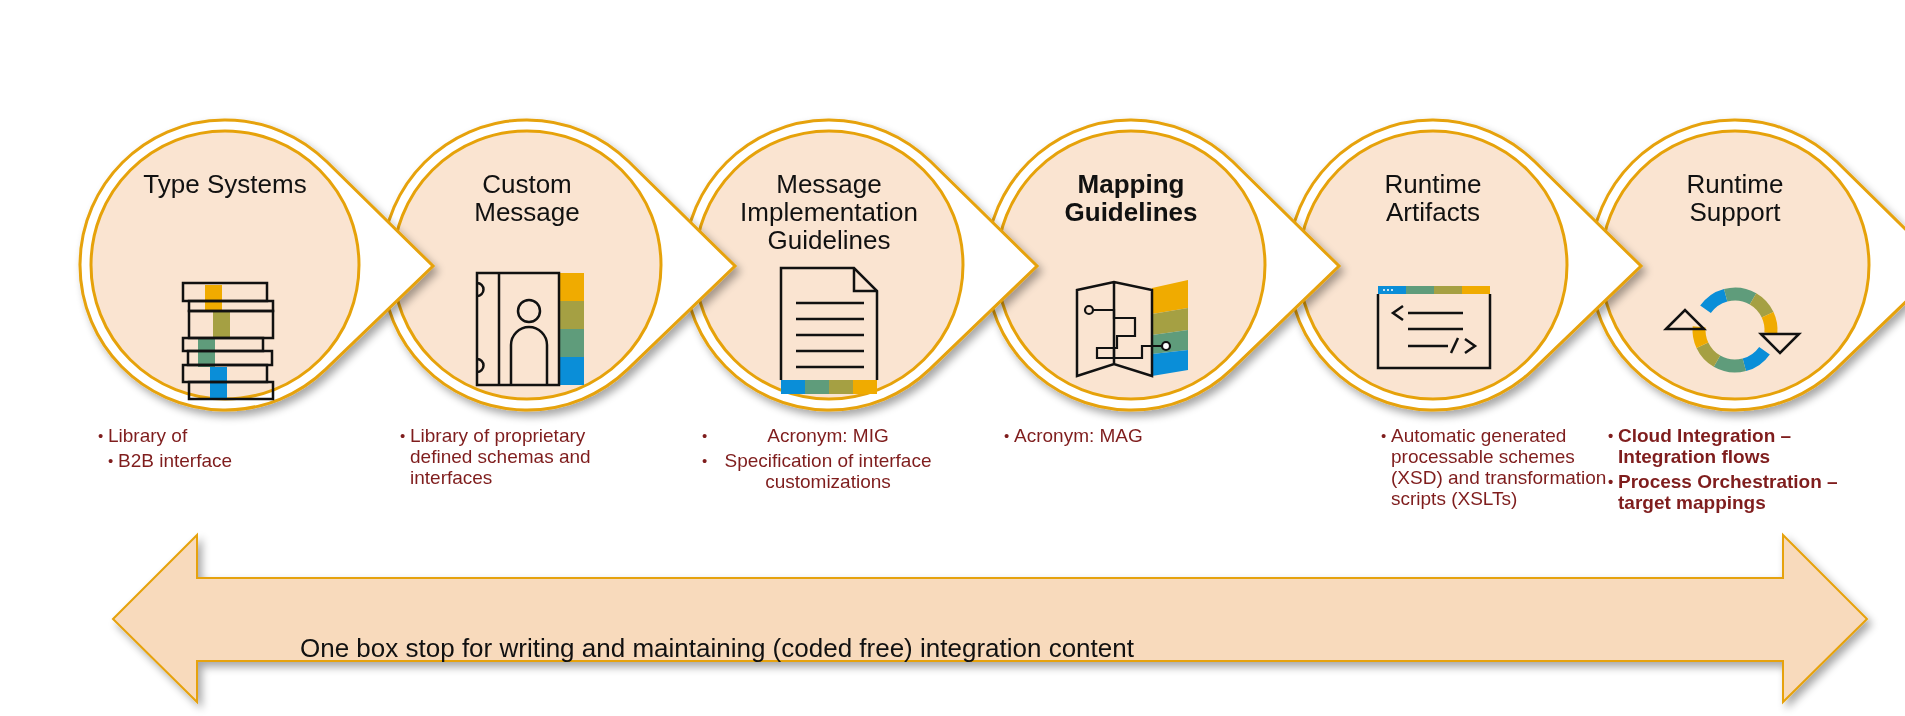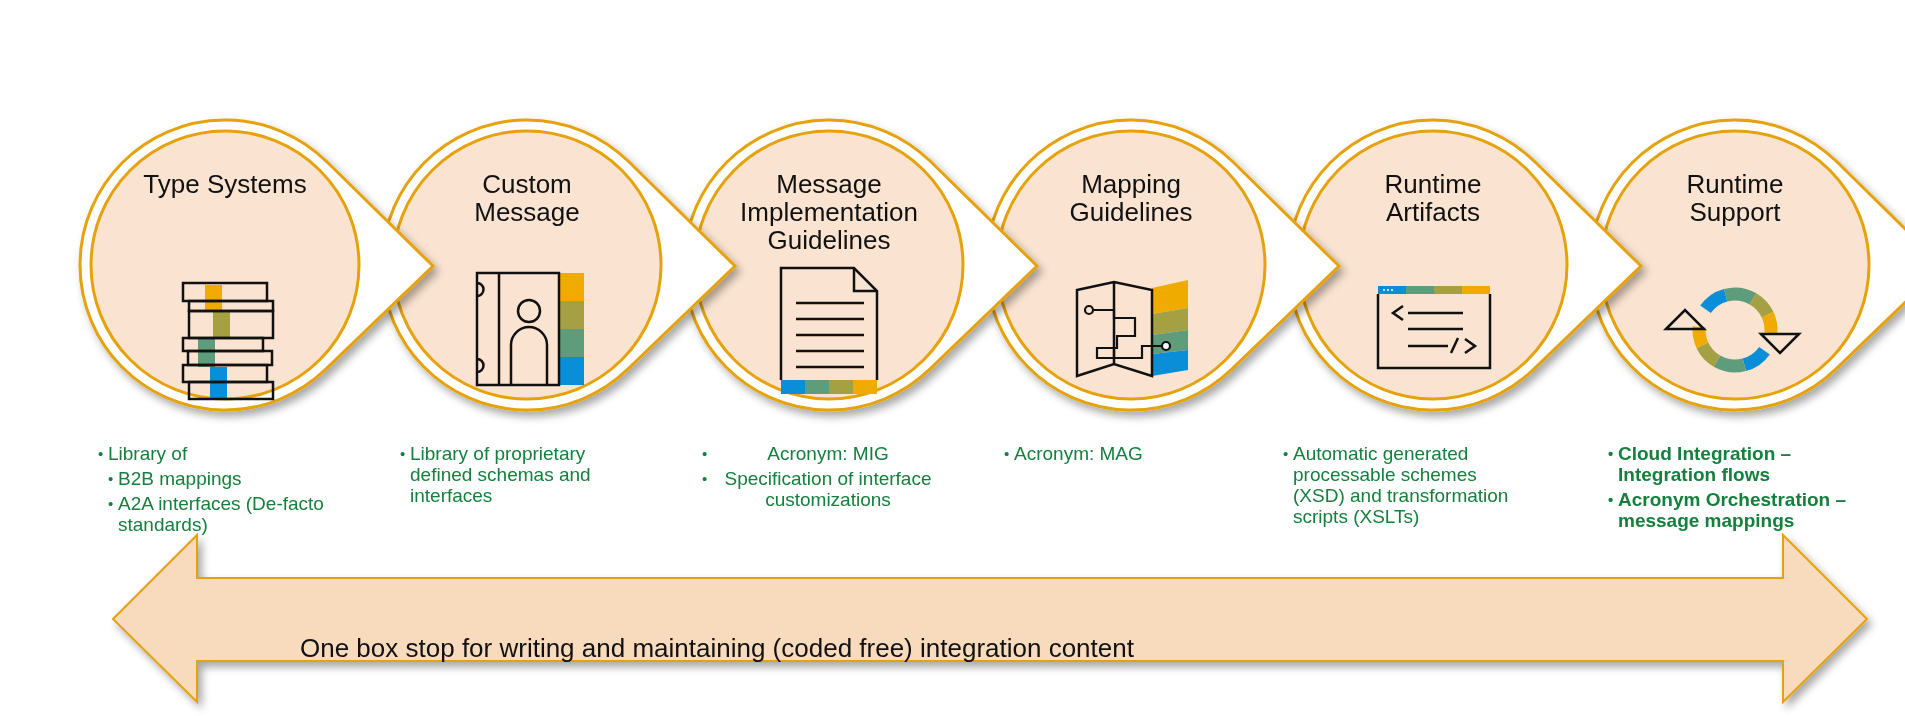--- a/index.html
+++ b/index.html
@@ -1,20 +1,20 @@
 <!DOCTYPE html>
 <html><head>
 <meta charset="utf-8">
 <style>
   html, body { margin:0; padding:0; background:#ffffff; }
   body { width:1905px; height:716px; position:relative; overflow:hidden;
          font-family:"Liberation Sans", sans-serif; color:#000; }
   #diagram { position:absolute; left:0; top:0; width:1905px; height:716px; }
   .stage-title { position:absolute; width:240px; text-align:center; font-size:26px; line-height:28px; color:#111; }
-  .bullets { position:absolute; width:240px; font-size:19px; line-height:21px; color:#15803d;margin-top:18px; }
+  .bullets { position:absolute; width:240px; font-size:19px; line-height:21px; color:#7f1d1d; }
   .bullet { position:relative; padding-left:8px; margin-bottom:4px; }
   .bullet::before { content:"\2022"; position:absolute; left:-2px; top:0; font-size:15px; }
   .bullet.sub { margin-left:10px; }
   .arrow-label { position:absolute; left:300px; width:1400px; top:633px; text-align:left; font-size:26px; line-height:30px; color:#111; }
 </style>
 </head>
 <body>
 
 <svg id="diagram" width="1905" height="716" viewBox="0 0 1905 716" xmlns="http://www.w3.org/2000/svg">
   <defs>
@@ -143,50 +143,49 @@
     </div>
     <div class="stage-title" style="left: 407px; top: 170px;">
       <div>Custom</div>
       <div>Message</div>
     </div>
     <div class="stage-title" style="left: 709px; top: 170px;">
       <div>Message</div>
       <div>Implementation</div>
       <div>Guidelines</div>
     </div>
-    <div class="stage-title" style="left: 1011px; top: 170px;">
+    <div class="stage-title" style="left: 1011px; top: 170px; font-weight: bold;">
       <div>Mapping</div>
       <div>Guidelines</div>
     </div>
     <div class="stage-title" style="left: 1313px; top: 170px;">
       <div>Runtime</div>
       <div>Artifacts</div>
     </div>
     <div class="stage-title" style="left: 1615px; top: 170px;">
       <div>Runtime</div>
       <div>Support</div>
     </div>
   </div>
 <div id="bullets-layer">
     <div class="bullets" style="left: 100px; top: 425px;">
       <div class="bullet">Library of</div>
-      <div class="bullet sub">B2B mappings</div>
-      <div class="bullet sub">A2A interfaces (De-facto standards)</div>
+      <div class="bullet sub">B2B interface</div>
     </div>
     <div class="bullets" style="left: 402px; top: 425px;">
       <div class="bullet">Library of proprietary defined schemas and interfaces</div>
     </div>
     <div class="bullets" style="left: 704px; top: 425px; text-align: center;">
       <div class="bullet">Acronym: MIG</div>
       <div class="bullet">Specification of interface customizations</div>
     </div>
     <div class="bullets" style="left: 1006px; top: 425px;">
       <div class="bullet">Acronym: MAG</div>
     </div>
-    <div class="bullets" style="left: 1285px; top: 425px;">
+    <div class="bullets" style="left: 1383px; top: 425px;">
       <div class="bullet">Automatic generated processable schemes (XSD) and transformation scripts (XSLTs)</div>
     </div>
     <div class="bullets" style="left: 1610px; top: 425px; font-weight: bold;">
       <div class="bullet">Cloud Integration – Integration flows</div>
-      <div class="bullet">Acronym Orchestration – message mappings</div>
+      <div class="bullet">Process Orchestration – target mappings</div>
     </div>
   </div>
 <div class="arrow-label">One box stop for writing and maintaining (coded free) integration content</div>
 
 </body></html>

